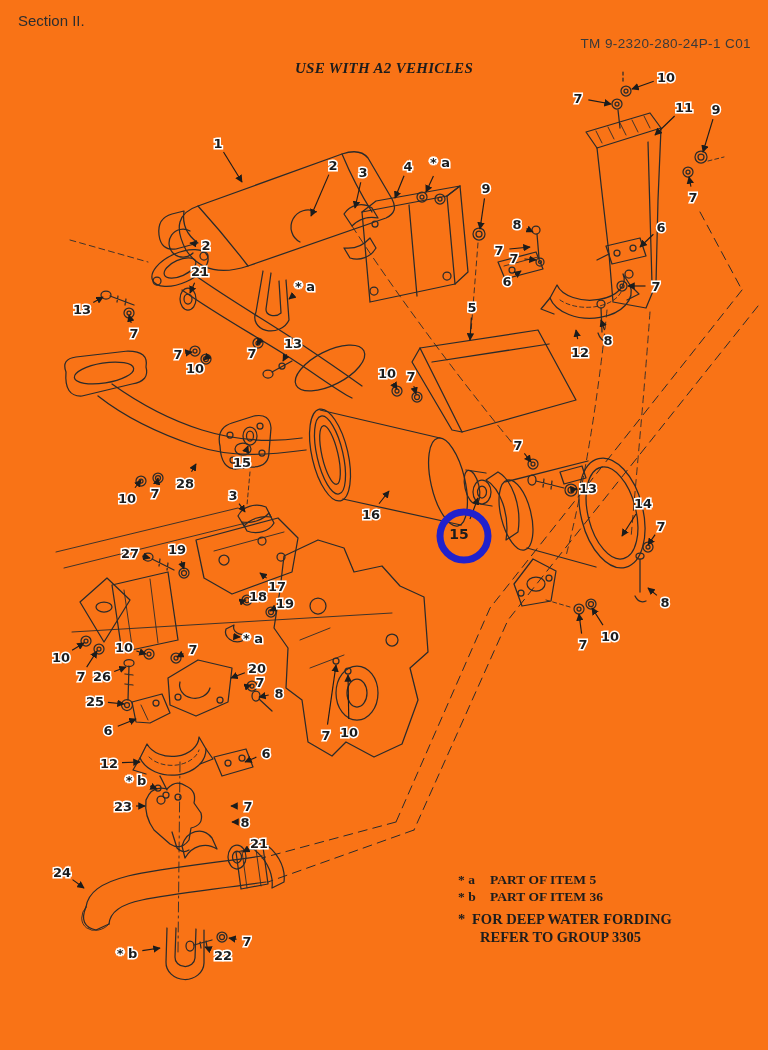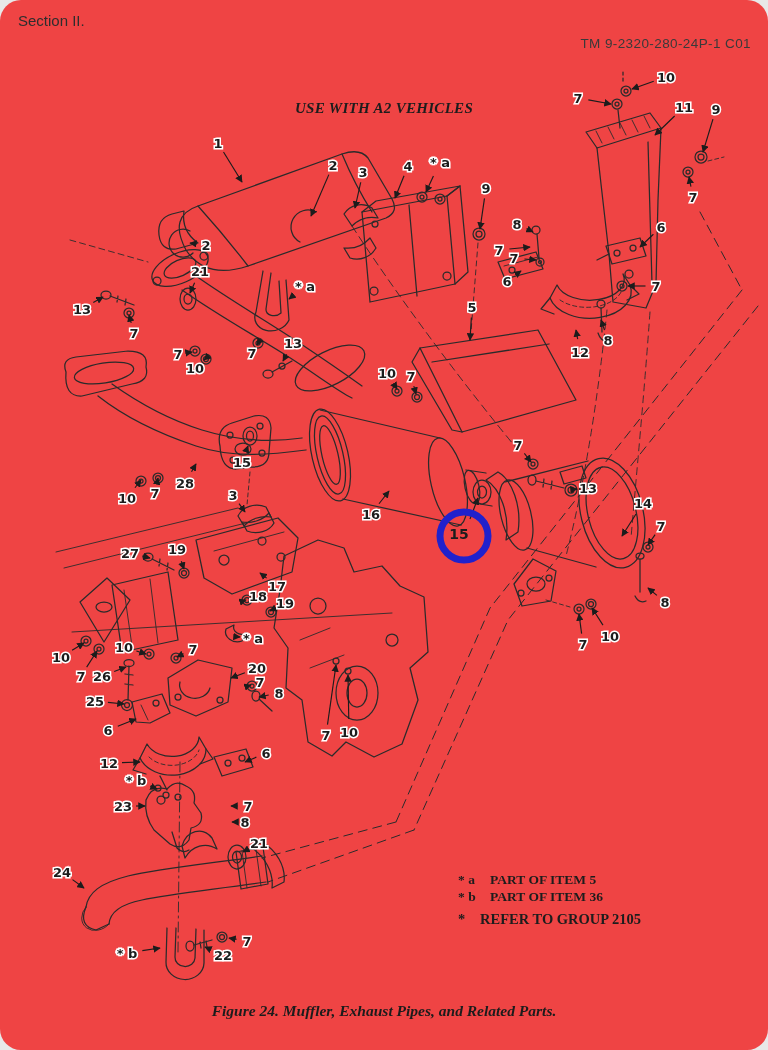--- a/index.html
+++ b/index.html
@@ -1,23 +1,23 @@
 <!DOCTYPE html>
 <html><head>
 <meta charset="utf-8">
 <style>
   html,body{margin:0;padding:0;background:#e8e8e8;}
-  .page{position:relative;width:768px;height:1050px;background:#ef4444;overflow:hidden;
-        font-family:"Liberation Sans",sans-serif;border-radius:21px;}
+  .page{position:relative;width:768px;height:1050px;background:#f97316;overflow:hidden;
+        font-family:"Liberation Sans",sans-serif;}
   .hdr-section{position:absolute;left:18px;top:12px;font-size:15px;color:#2e2e2e;}
   .hdr-tm{position:absolute;left:0;top:36px;width:751px;text-align:right;
           font-size:13.5px;color:#3a3a3a;letter-spacing:.4px;}
   .banner{position:absolute;left:0;top:60px;width:768px;text-align:center;
           font-family:"Liberation Serif",serif;font-weight:bold;font-style:italic;
-          font-size:15px;color:#1d1d1d;letter-spacing:.3px;margin-top:40px;}
+          font-size:15px;color:#1d1d1d;letter-spacing:.3px;}
   .notes{position:absolute;left:458px;top:871px;font-family:"Liberation Serif",serif;
          font-weight:bold;color:#1d1d1d;font-size:13.5px;line-height:17px;}
   .note-row{display:flex;}
   .note-row .mk{width:32px;flex:0 0 32px;}
   .note-row.deep{margin-top:5px;font-size:14.5px;line-height:18px;}
   .note-row.deep .mk{width:14px;flex:0 0 14px;}
   .caption{position:absolute;left:0;top:1002px;width:768px;text-align:center;
            font-family:"Liberation Serif",serif;font-weight:bold;font-style:italic;
            font-size:15.5px;color:#1c1c1c;}
   svg#diagram{position:absolute;left:0;top:0;}
@@ -496,19 +496,19 @@
       <span class="mk">* a</span>
       <span>PART OF ITEM 5</span>
     </div>
     <div class="note-row">
       <span class="mk">* b</span>
       <span>PART OF ITEM 36</span>
     </div>
     <div class="note-row deep">
       <span class="mk">*</span>
       <span>
-        <div style="padding-left:8px">REFER TO GROUP 2105</div>
+        <div>FOR DEEP WATER FORDING</div>
+        <div style="padding-left:8px">REFER TO GROUP 3305</div>
       </span>
     </div>
   </div>
 
-  <div class="caption">Figure 24. Muffler, Exhaust Pipes, and Related Parts.</div>
 </div>
 
 </body></html>

